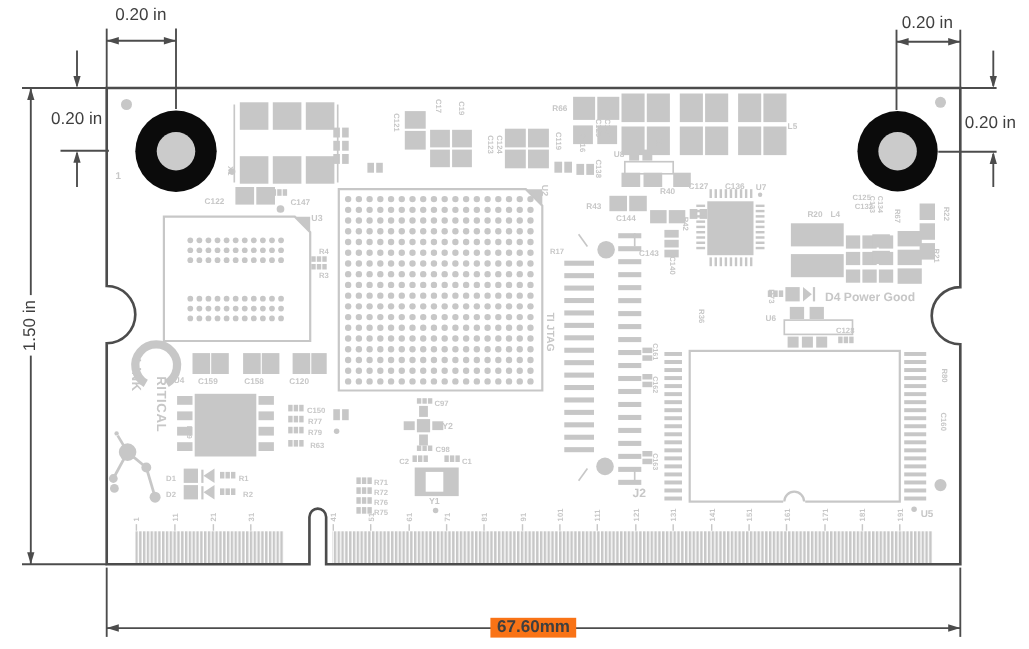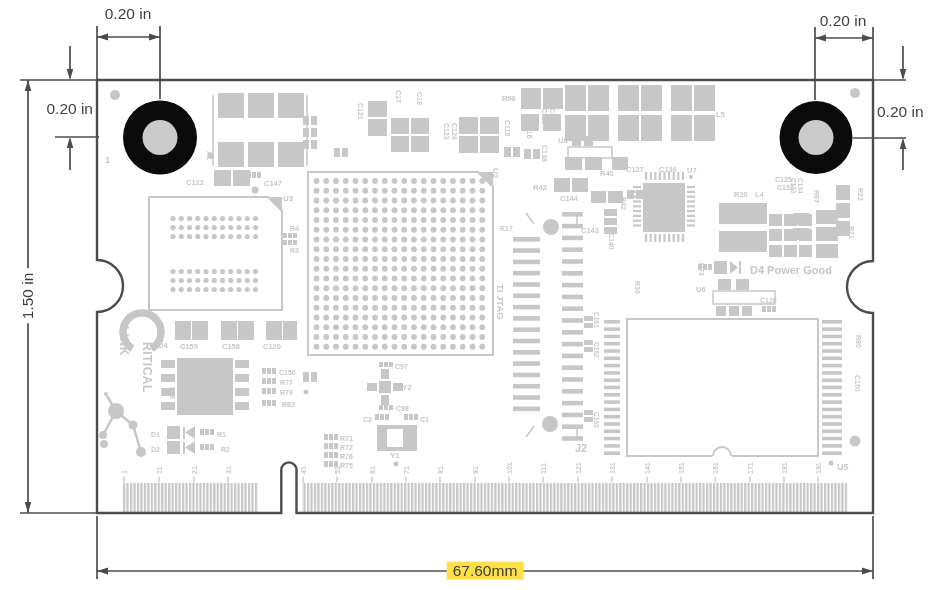--- a/index.html
+++ b/index.html
@@ -5,21 +5,21 @@
   html,body{margin:0;padding:0;background:#fff;}
   .stage{position:relative;width:935px;height:590px;background:#fff;
          font-family:"Liberation Sans",sans-serif;overflow:hidden;}
   svg{position:absolute;left:0;top:0;}
   .dim{position:absolute;color:#3f3f3f;font-size:15.5px;white-space:nowrap;
        font-family:"Liberation Sans",sans-serif;}
   .dim-c{transform:translate(-50%,-50%);}
   .dim-r{transform:translate(-100%,-50%);}
   .dim-l{transform:translate(0,-50%);}
   .dim-vert{transform:translate(-50%,-50%) rotate(-90deg);background:#fff;padding:1px 4px;}
-  .dim-bot{transform:translate(-50%,-52%);background:#fde047;padding:0 6px;}
+  .dim-bot{transform:translate(-50%,-52%);background:#f97316;padding:0 6px;font-weight:bold;}
 </style>
 </head>
 <body>
 
 <div class="stage">
   <svg id="draw" width="935" height="590" viewBox="0 0 935 590">
       <defs>
         <pattern id="fingers" x="123" y="483" width="3.47" height="29" patternUnits="userSpaceOnUse">
           <rect x="0" y="0" width="2.25" height="29" fill="#c7c7c7"></rect>
         </pattern>

